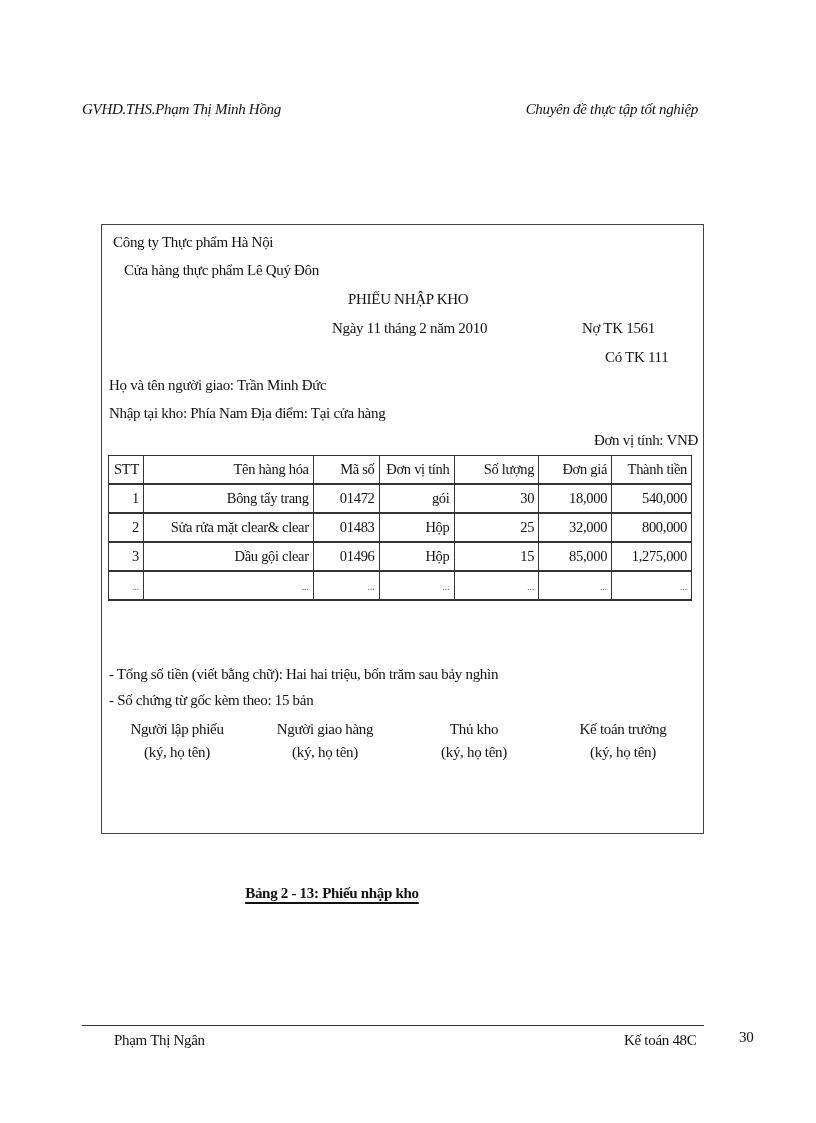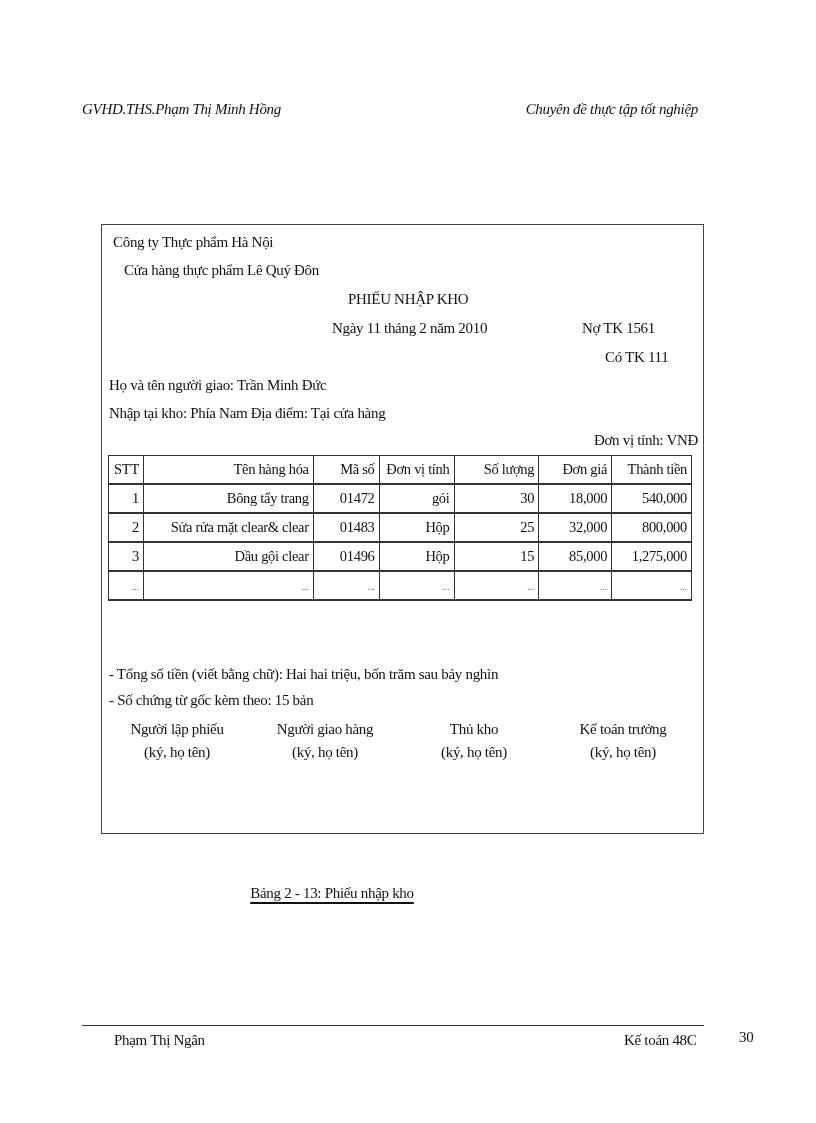--- a/index.html
+++ b/index.html
@@ -12,21 +12,21 @@
   .frame { left: 101px; top: 224px; width: 603px; height: 610px; border: 1px solid #444; box-sizing: border-box; }
   .txt { font-size: 15px; letter-spacing: -0.3px; white-space: nowrap; }
   table.grid { position: absolute; left: 108px; top: 455px; width: 584px; border-collapse: collapse; font-size: 14.5px; letter-spacing: -0.3px; }
   table.grid td, table.grid th { border: 1px solid #333; height: 27px; padding: 0 4px; font-weight: normal; white-space: nowrap; }
   table.grid tr.hrow th { border-bottom: 2px solid #333; }
   table.grid tr.body td { border-bottom: 2px solid #333; }
   .c { text-align: right; }
   .r { text-align: right; }
   .dots { color: #777; font-size: 11px; }
   .sig { text-align: center; font-size: 15px; letter-spacing: -0.3px; width: 150px; }
-  .caption { left: 0; width: 664px; top: 885px; text-align: center; font-size: 15px; font-weight: normal; letter-spacing: -0.3px; }
+  .caption { left: 0; width: 664px; top: 885px; text-align: center; font-size: 15px; font-weight: bold; letter-spacing: -0.3px; }
   .caption span { text-decoration: underline; text-decoration-thickness: 2px; text-underline-offset: 4px; }
   .footline { left: 82px; top: 1025px; width: 622px; height: 0; border-top: 1.5px solid #333; }
   .foot { top: 1032px; font-size: 15px; letter-spacing: -0.3px; margin-left: 32px; }
 </style>
 </head>
 <body>
 
 <div class="abs hdr hdr-left">GVHD.THS.Phạm  Thị Minh Hồng</div>
 <div class="abs hdr hdr-right">Chuyên đề thực tập tốt nghiệp</div>
 

